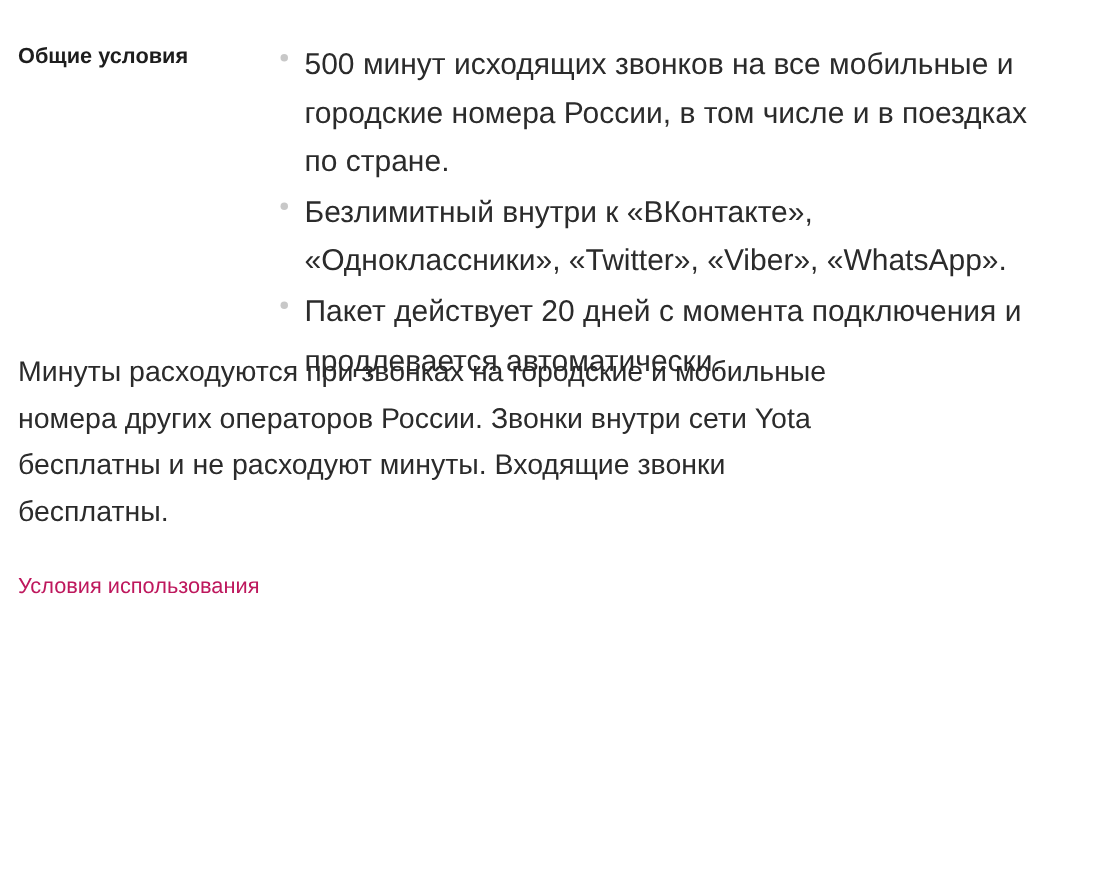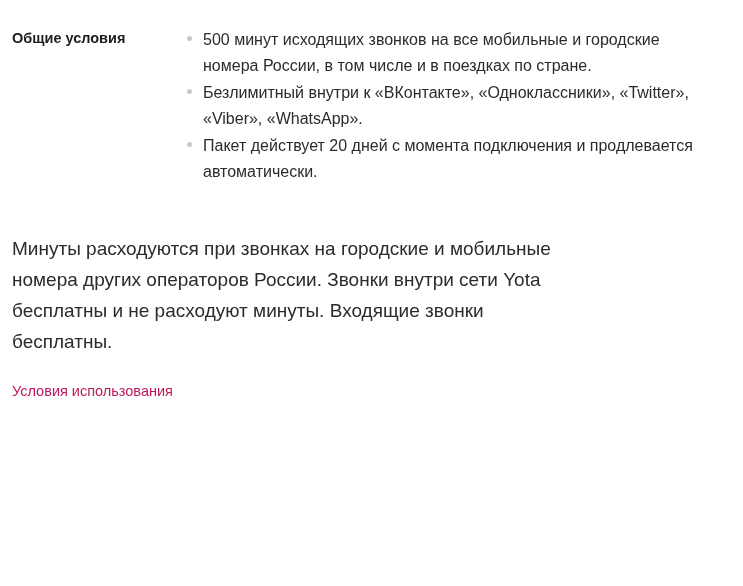--- a/index.html
+++ b/index.html
@@ -39,21 +39,21 @@
     box-sizing: border-box;
   }
   .bullet-list {
     list-style: none;
     margin: 0;
     padding: 0;
   }
   .bullet-list li {
     position: relative;
     padding-left: 16px;
-    font-size: 16px;
+    font-size: 20px;
     line-height: 1.63;
     color: #2b2b2b;
     margin: 0 0 1px 0;
   }
   .bullet-list li::before {
     content: "";
     position: absolute;
     left: 0;
     top: 9px;
     width: 5px;

